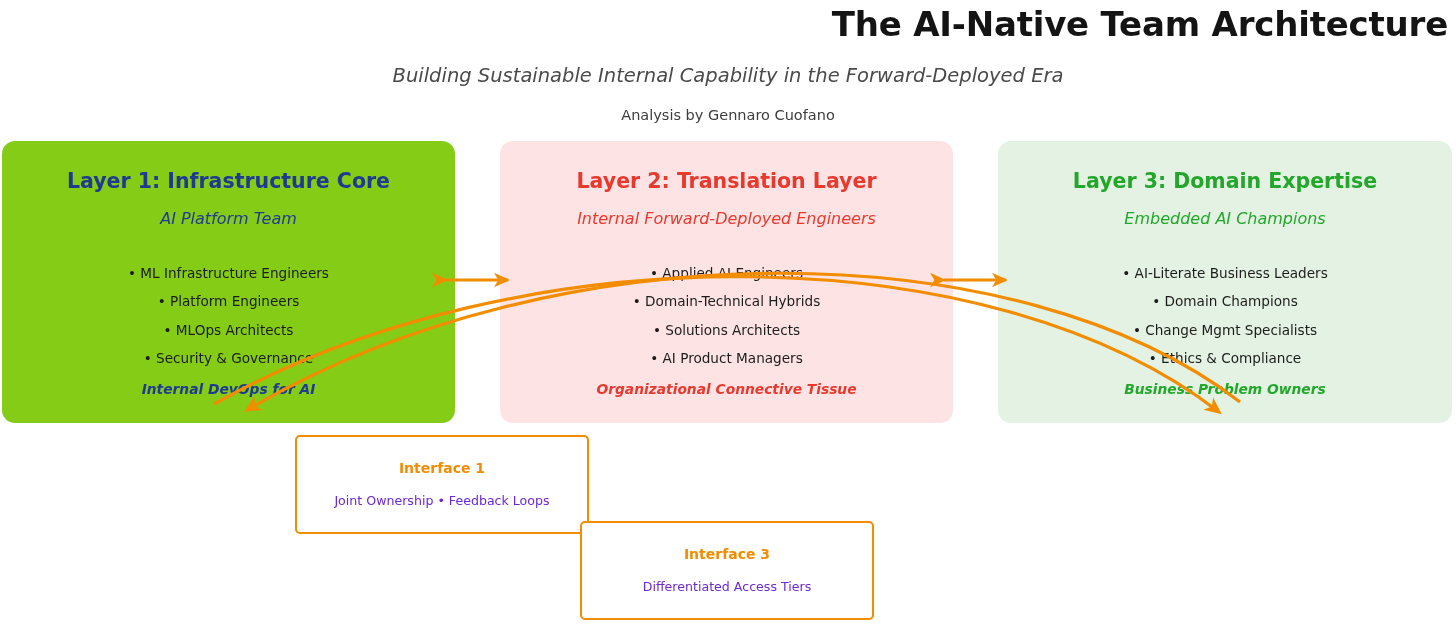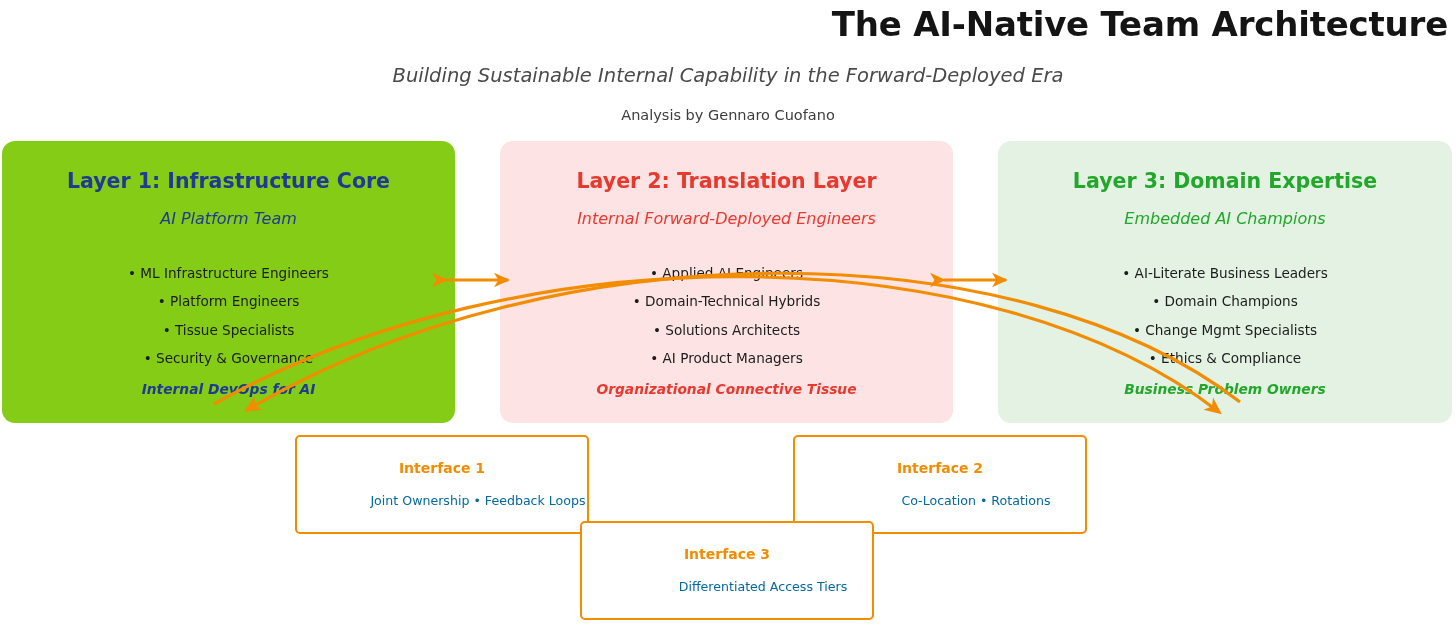--- a/index.html
+++ b/index.html
@@ -153,40 +153,39 @@
     font-weight: bold;
     color: #f28c00;
   }
   .iface-desc {
     position: absolute;
     left: 0;
     top: 56px;
     width: 100%;
     text-align: center;
     font-size: 12.6px;
-    color: #0369a1;
-    padding-left: 36px;
+    color: #6d28d9;
   }
 </style>
 </head>
 <body>
 
 <div id="stage">
 
   <div class="hdr-title">The AI-Native Team Architecture</div>
   <div class="hdr-subtitle">Building Sustainable Internal Capability in the Forward-Deployed Era</div>
   <div class="hdr-byline">Analysis by Gennaro Cuofano</div>
 
   <div class="layer" id="layer-1">
     <div class="layer-title">Layer 1: Infrastructure Core</div>
     <div class="layer-subtitle">AI Platform Team</div>
     <div class="layer-bullets">
       <div class="bullet">• ML Infrastructure Engineers</div>
       <div class="bullet">• Platform Engineers</div>
-      <div class="bullet">• Tissue Specialists</div>
+      <div class="bullet">• MLOps Architects</div>
       <div class="bullet">• Security &amp; Governance</div>
     </div>
     <div class="layer-tagline">Internal DevOps for AI</div>
   </div>
 
   <div class="layer" id="layer-2">
     <div class="layer-title">Layer 2: Translation Layer</div>
     <div class="layer-subtitle">Internal Forward-Deployed Engineers</div>
     <div class="layer-bullets">
       <div class="bullet">• Applied AI Engineers</div>
@@ -240,23 +239,19 @@
     <g>
       <path d="M 214 404 C 520 232 990 234 1219 412" fill="none" stroke="#f28c00" stroke-width="3.2" marker-end="url(#ah-arc-end)"></path>
     </g>
   </svg>
 
   <div class="iface" id="iface-1">
     <div class="iface-title">Interface 1</div>
     <div class="iface-desc">Joint Ownership • Feedback Loops</div>
   </div>
 
-  <div class="iface" id="iface-2">
-    <div class="iface-title">Interface 2</div>
-    <div class="iface-desc">Co-Location • Rotations</div>
-  </div>
 
   <div class="iface" id="iface-3">
     <div class="iface-title">Interface 3</div>
     <div class="iface-desc">Differentiated Access Tiers</div>
   </div>
 
 </div>
 
 </body></html>

